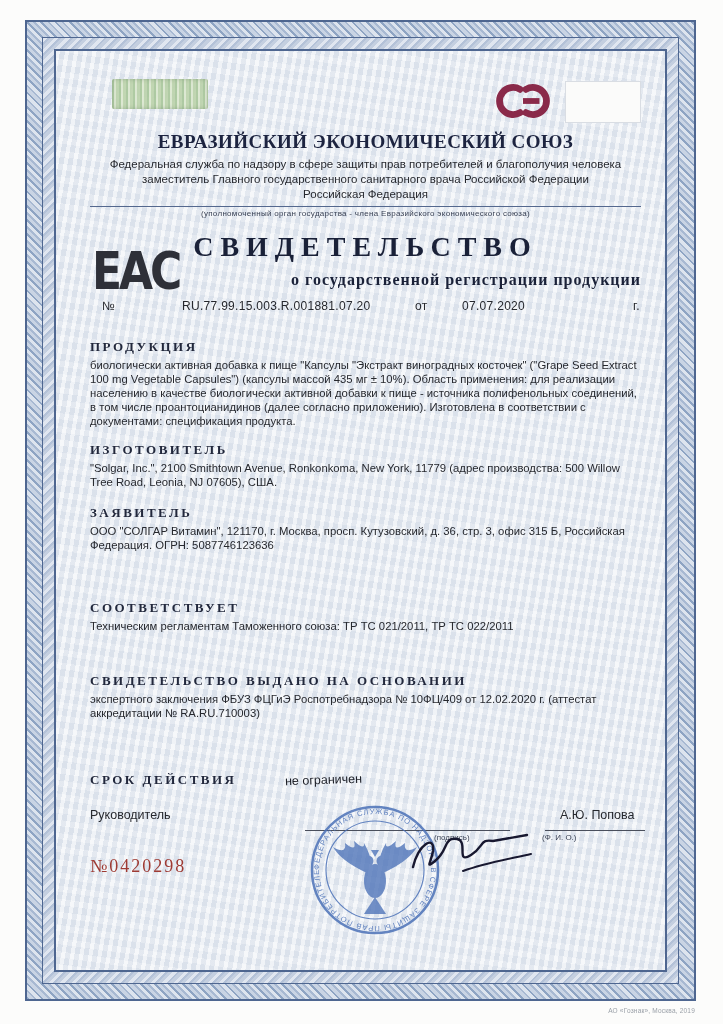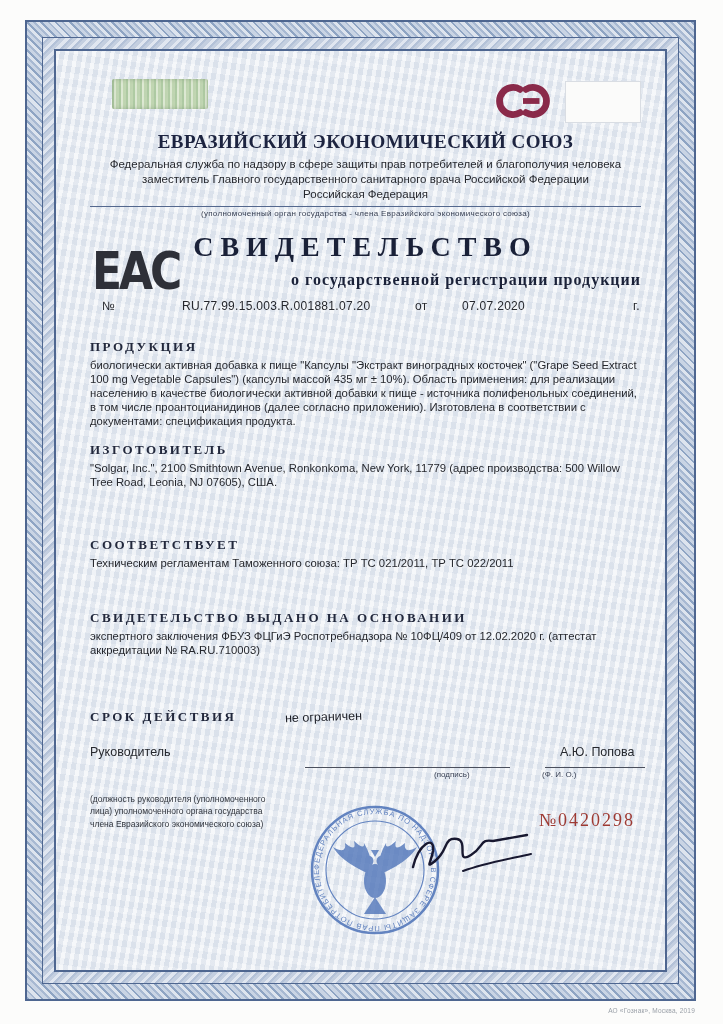--- a/index.html
+++ b/index.html
@@ -118,20 +118,24 @@
           <div class="sec mt20">
             <h3>ПРОДУКЦИЯ</h3>
             <p>биологически активная добавка к пище "Капсулы "Экстракт виноградных косточек" ("Grape Seed Extract 100 mg Vegetable Capsules") (капсулы массой 435 мг ± 10%). Область применения: для реализации населению в качестве биологически активной добавки к пище - источника полифенольных соединений, в том числе проантоцианидинов (далее согласно приложению). Изготовлена в соответствии с документами: спецификация продукта.</p>
           </div>
 
           <div class="sec mt14">
             <h3>ИЗГОТОВИТЕЛЬ</h3>
             <p>"Solgar, Inc.", 2100 Smithtown Avenue, Ronkonkoma, New York, 11779 (адрес производства: 500 Willow Tree Road, Leonia, NJ 07605), США.</p>
           </div>
 
+          <div class="sec mt16">
+            <h3>ЗАЯВИТЕЛЬ</h3>
+            <p>ООО "СОЛГАР Витамин", 121170, г. Москва, просп. Кутузовский, д. 36, стр. 3, офис 315 Б, Российская Федерация. ОГРН: 5087746123636</p>
+          </div>
 
           <div class="sec mt48">
             <h3>СООТВЕТСТВУЕТ</h3>
             <p>Техническим регламентам Таможенного союза: ТР ТС 021/2011, ТР ТС 022/2011</p>
           </div>
 
           <div class="sec mt40">
             <h3>СВИДЕТЕЛЬСТВО ВЫДАНО НА ОСНОВАНИИ</h3>
             <p>экспертного заключения ФБУЗ ФЦГиЭ Роспотребнадзора № 10ФЦ/409 от 12.02.2020 г. (аттестат аккредитации № RA.RU.710003)</p>
           </div>
@@ -144,23 +148,20 @@
           <div class="headrow">
             <span class="role">Руководитель</span>
             <span class="signline"></span>
             <span class="signcap">(подпись)</span>
             <span class="headname">А.Ю. Попова</span>
             <span class="nameline"></span>
             <span class="namecap">(Ф. И. О.)</span>
           </div>
 
           <div class="bottomrow">
-            <div class="note">(должность руководителя (уполномоченного
-лица) уполномоченного органа государства
-члена Евразийского экономического союза)</div>
             <div class="serial">№0420298</div>
           </div>
 
         </div>
       </div>
     </div>
   </div>
 
   <svg class="stamp" width="150" height="150" viewBox="0 0 150 150">
     <defs>

